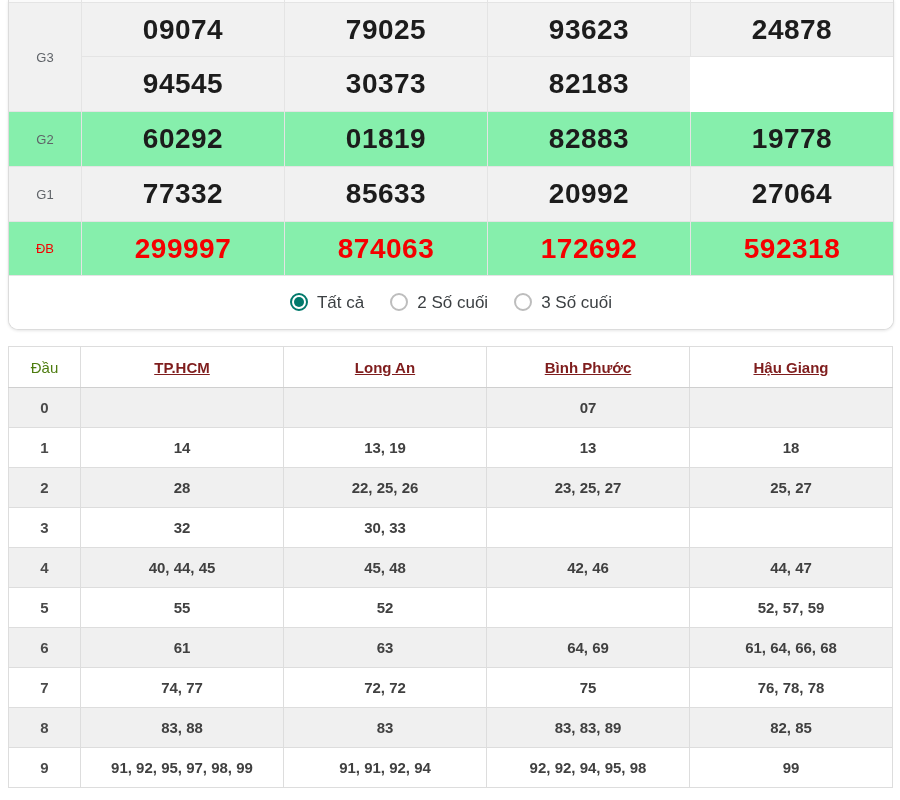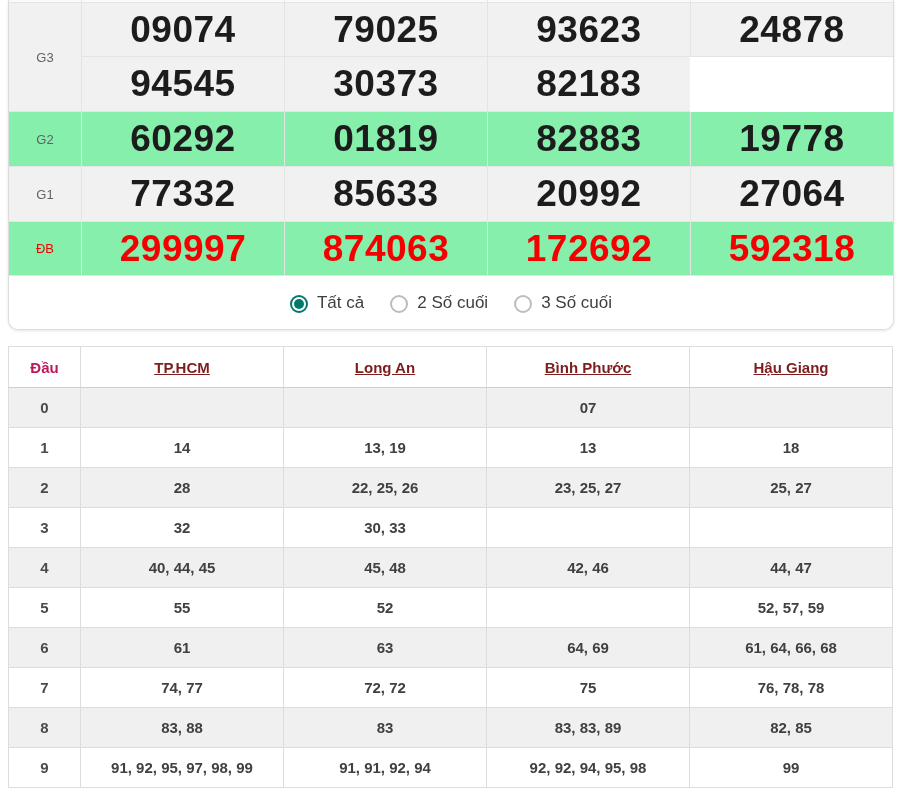--- a/index.html
+++ b/index.html
@@ -20,30 +20,30 @@
     grid-template-rows:3px 54px 55px 55px 55px 54px;
   }
   .pcell{
     display:flex;align-items:center;justify-content:center;
     border-bottom:1px solid #e4e4e4;background:#86efac;
   }
   .pcell.vline{border-left:1px solid #e4e4e4;}
   .pcell.shade{background:#f1f1f1;}
   .pcell.sliver{border-bottom:1px solid #e4e4e4;background:#fafafa;}
   .prize-label{font-size:13px;color:#5f6368;}
-  .prize-num{font-size:37px;font-weight:bold;color:#1c1c1c;letter-spacing:.5px;}
+  .prize-num{font-size:28px;font-weight:bold;color:#1c1c1c;letter-spacing:.5px;}
   .red .prize-num,.prize-label.red-label{color:#f50000;}
   .red-label{color:#f50000;}
 
   
   .filter-row{
     height:53px;display:flex;align-items:center;justify-content:center;gap:26px;
     background:#fff;
   }
-  .radio-option{display:inline-flex;align-items:flex-end;gap:9px;cursor:pointer;}
+  .radio-option{display:inline-flex;align-items:flex-start;gap:9px;cursor:pointer;}
   .radio-dot{
     width:18px;height:18px;border-radius:50%;box-sizing:border-box;
     border:2px solid #bdbdbd;position:relative;flex:0 0 auto;background:#fff;
   }
   .radio-dot.sel{border-color:#00796b;}
   .radio-dot.sel::after{
     content:"";position:absolute;left:2px;top:2px;width:10px;height:10px;
     border-radius:50%;background:#00796b;
   }
   .radio-label{font-size:17px;color:#3c4043;}
@@ -51,21 +51,21 @@
   
   table.stats{
     margin:16px 0 0 8px;width:885px;border-collapse:collapse;table-layout:fixed;
   }
   table.stats col.c-digit{width:72px;}
   table.stats th,table.stats td{
     border:1px solid #ddd;height:40px;padding:0;box-sizing:border-box;
     font-size:15px;
   }
   table.stats thead th{height:41px;background:#fff;border-bottom:1px solid #cfcfcf;}
-  .hdr-digit{font-weight:bold;color:#be185d;font-size:16px;text-align:center;}
+  .hdr-digit{font-weight:normal;color:#4d7c0f;font-size:16px;text-align:center;}
   .hdr-link{color:#7f1d1d;font-weight:bold;font-size:16px;text-decoration:underline;text-align:center;cursor:pointer;}
   td.digit{ text-align:center;font-weight:bold;color:#4a4a4a;}
   td.vals{ text-align:center;padding-left:12px;font-weight:bold;color:#404040;margin-top:20px;}
   tr.shaded td{background:#f0f0f0;}
 </style>
 </head>
 <body>
 
 <div class="page">
 

